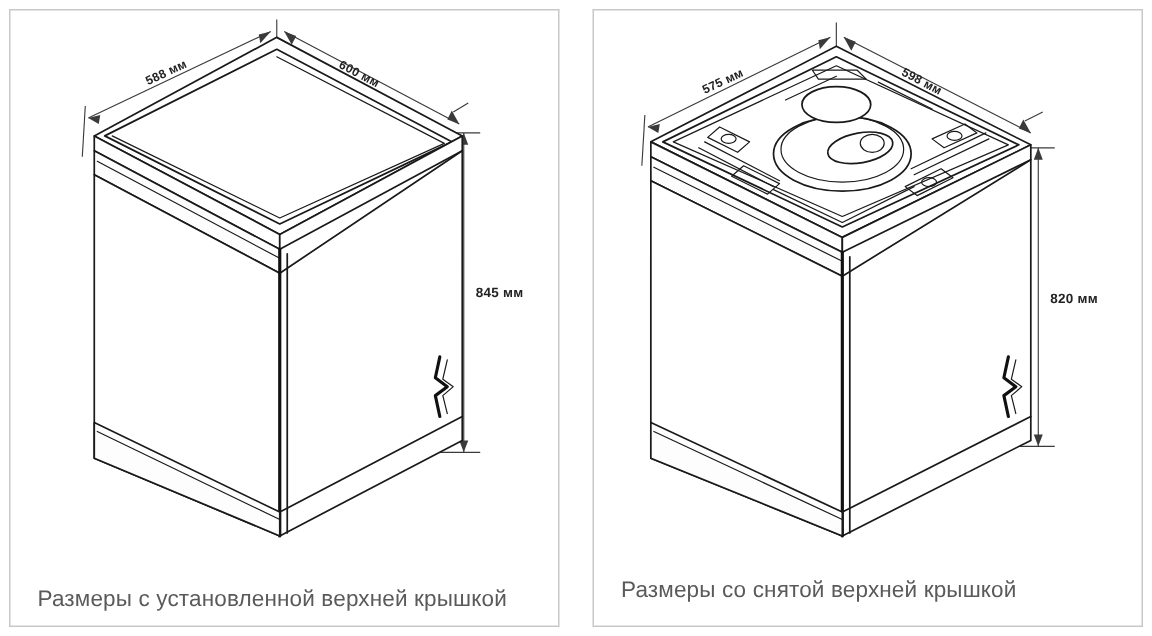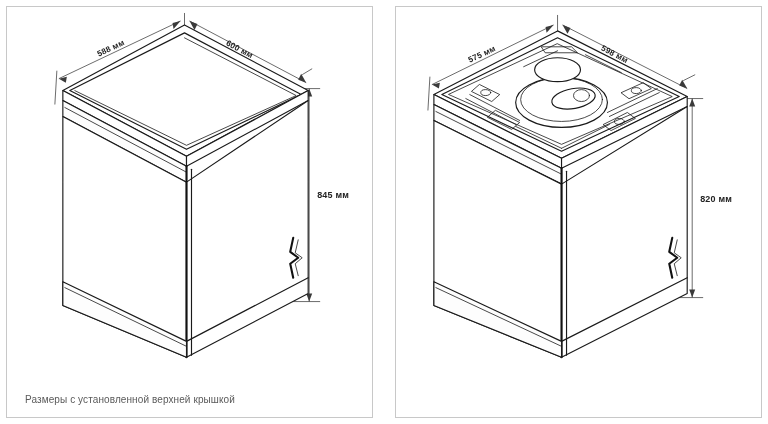--- a/index.html
+++ b/index.html
@@ -29,21 +29,21 @@
     position:absolute;
     left:0;top:0;
     width:100%;height:100%;
   }
   .caption{
     position:absolute;
     left:18px;
     right:12px;
     bottom:14px;
     color:#5a5a5a;
-    font-size:10px;
+    font-size:15px;
     line-height:19px;
     letter-spacing:0.1px;
   }
   .caption.two-line{bottom:8px;}
   svg{display:block;}
   .ln{fill:none;stroke:#1a1a1a;stroke-width:1.15;stroke-linejoin:round;stroke-linecap:round;}
   .ln-thin{fill:none;stroke:#1a1a1a;stroke-width:0.8;stroke-linejoin:round;stroke-linecap:round;}
   .ln-thick{fill:none;stroke:#111111;stroke-width:2.1;stroke-linejoin:round;stroke-linecap:round;}
   .dim{fill:none;stroke:#3a3a3a;stroke-width:0.75;}
   .dimtxt{fill:#232323;font-family:"Liberation Sans",sans-serif;font-size:8.2px;font-weight:bold;letter-spacing:0.2px;}
@@ -238,15 +238,16 @@
         <polyline class="ln" points="166,336 292,272"></polyline>
       </g>
 
       <g>
         <path class="ln-thick" d="M277,232 L274,246 L282,252 L274,258 L277,272"></path>
         <path class="ln-thin" d="M282,234 L279,247 L286,252 L279,258 L282,270"></path>
       </g>
 
     </svg>
 
+    <div class="caption">Размеры со снятой верхней крышкой</div>
   </div>
 
 </div>
 
 </body></html>

